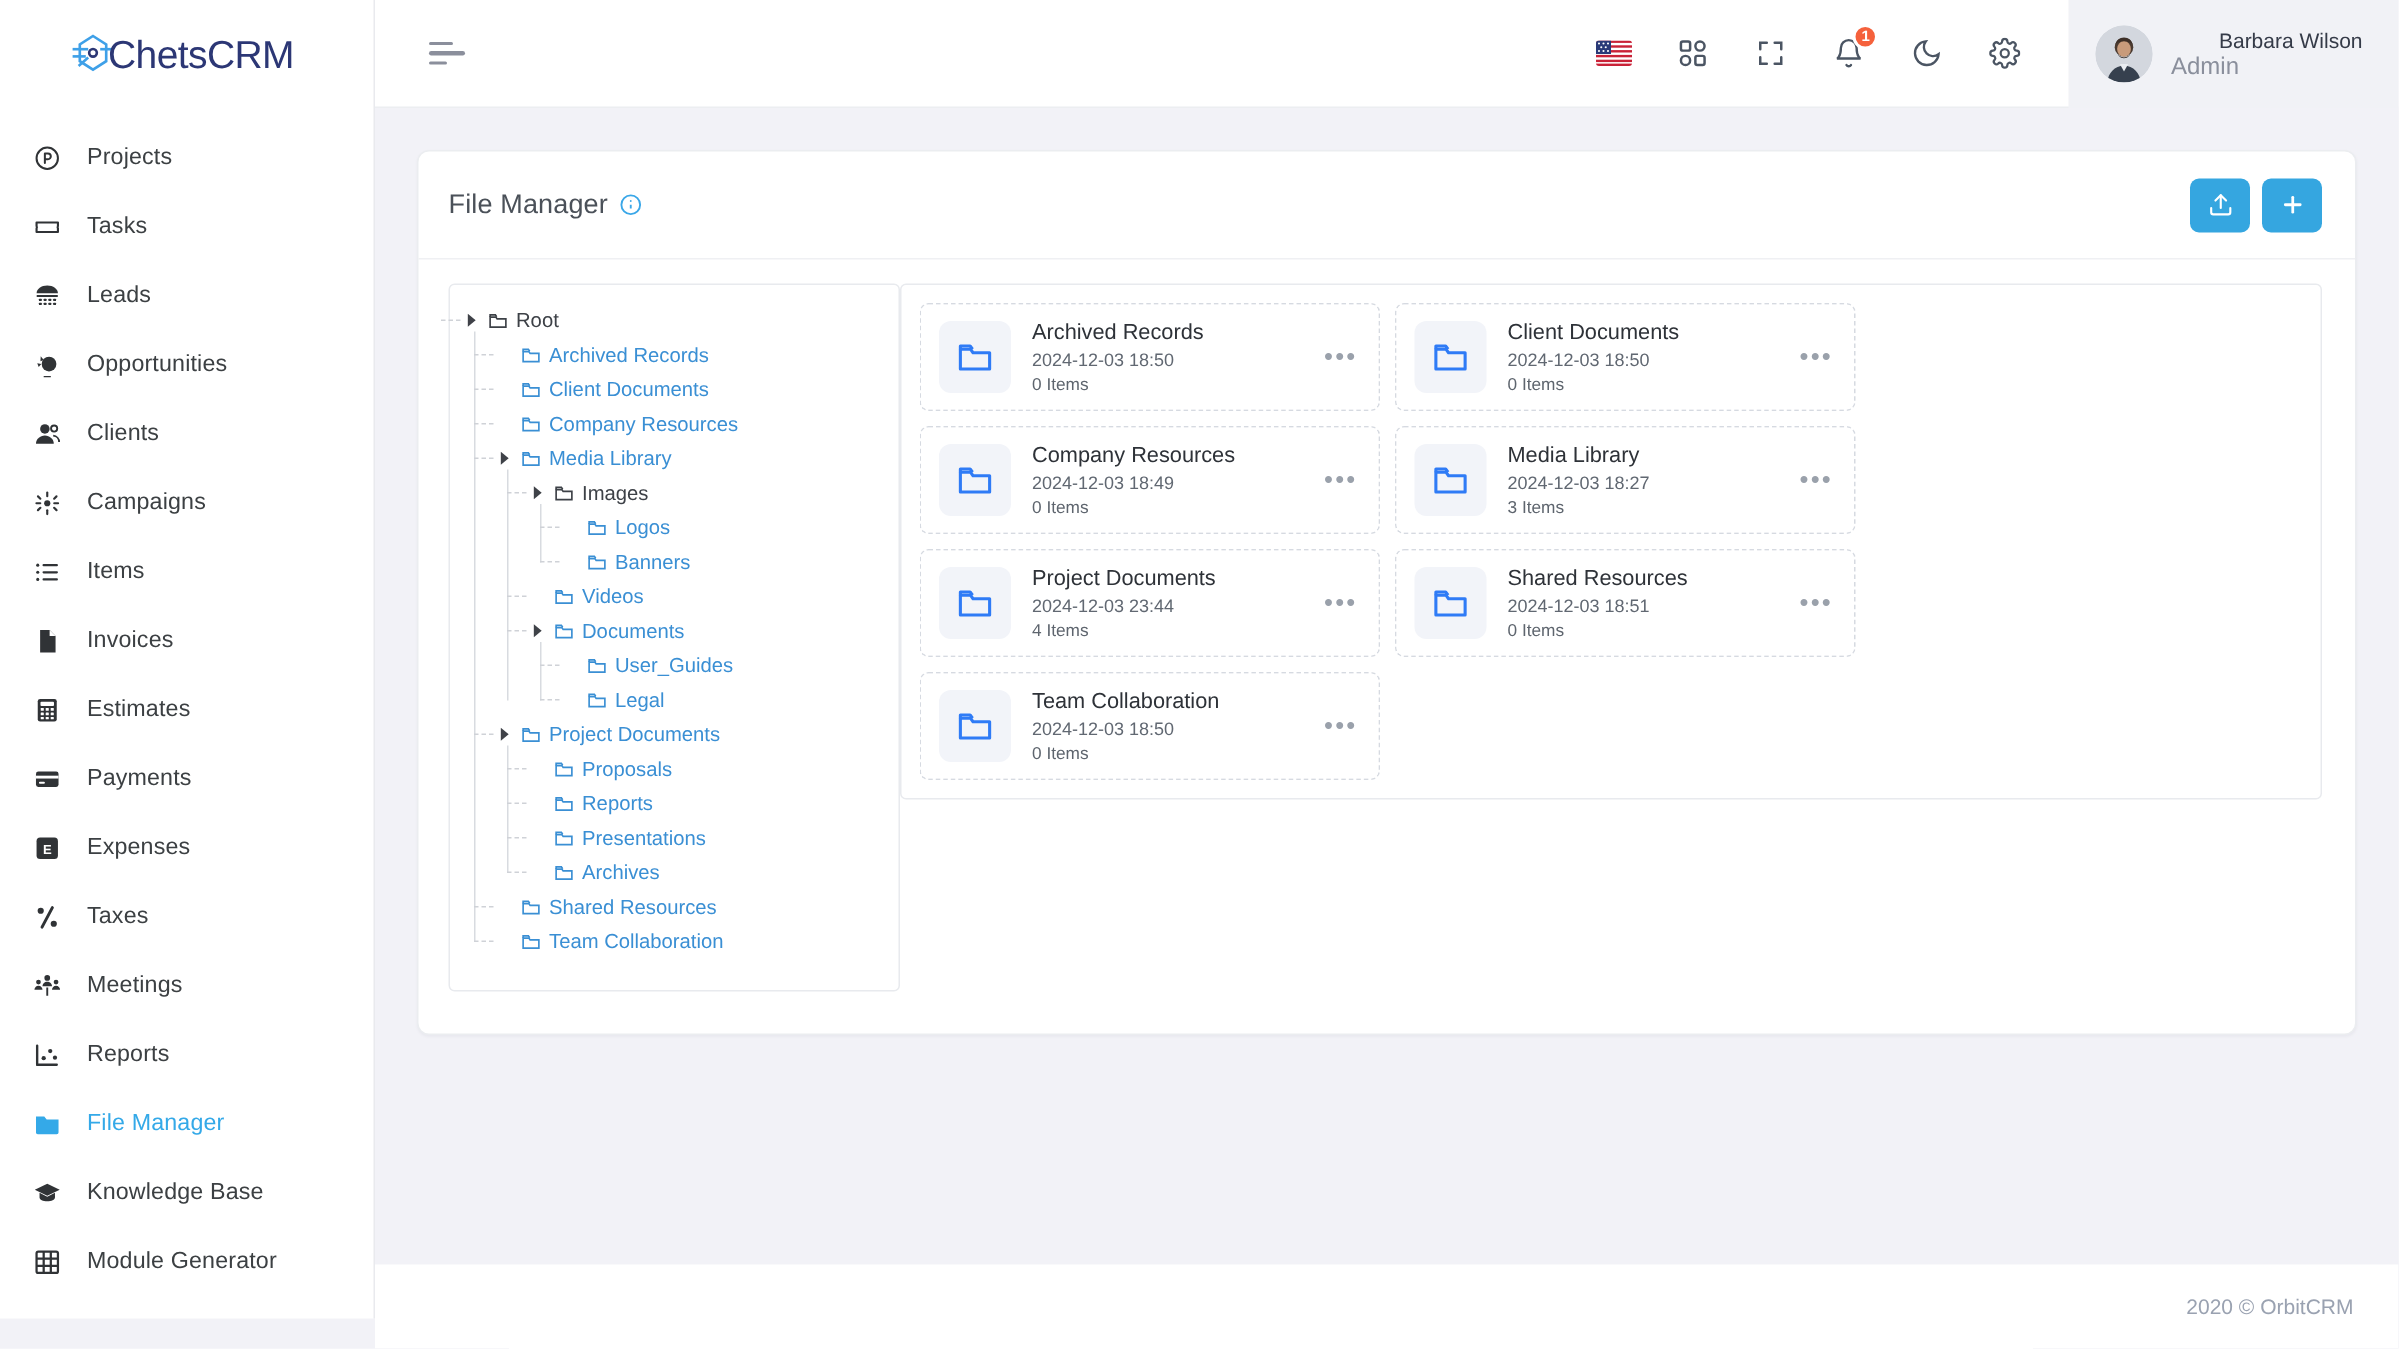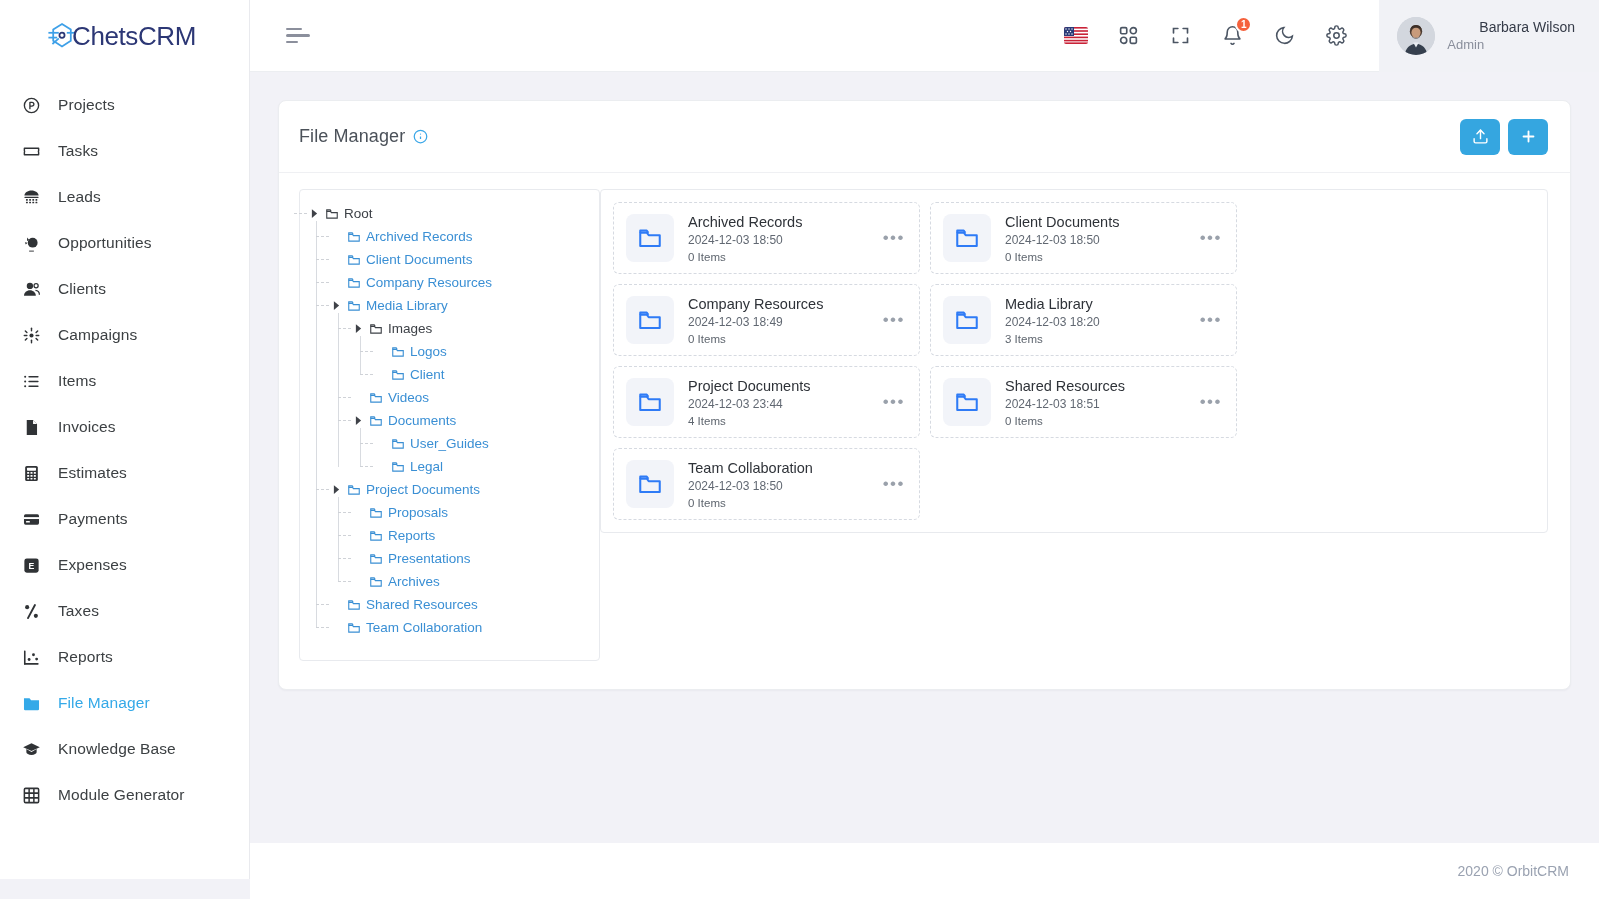--- a/index.html
+++ b/index.html
@@ -62,21 +62,21 @@
     display:flex; align-items:center; justify-content:center;
     border: 2px solid #fff;
   }
   .userbox {
     display:flex; align-items:center; gap: 12px;
     background:#f1f2f6; height: 72px; padding: 0 24px 0 18px;
     cursor:pointer; min-width: 205px;
   }
   .avatar { width: 38px; height: 38px; border-radius: 50%; overflow:hidden; flex:0 0 38px; background:#cfd3da; }
   .uname { font-size: 14px; color: #353b48; line-height: 18px; margin-left: 32px; }
-  .urole { font-size: 13px; color: #8a8f9c; line-height: 17px; }
+  .urole { font-size: 16px; color: #8a8f9c; line-height: 17px; }
 
   
   .content { flex:1; padding: 28px 28px 0 28px; overflow: hidden; }
   .card-panel {
     background:#fff; border-radius: 8px; border:1px solid #ebedf0;
     box-shadow: 0 1px 2px rgba(20,20,40,.04);
     padding: 0 0 28px 0;
   }
   .panel-head {
     height: 72px; display:flex; align-items:center; justify-content:space-between;
@@ -305,20 +305,34 @@
         </div>
         <div class="nav-item">
           <span class="ic">
             <svg width="19" height="19" viewBox="0 0 24 24" fill="currentColor">
               <circle cx="6.5" cy="6.5" r="2.6"></circle>
               <circle cx="17.5" cy="17.5" r="2.6"></circle>
               <rect x="10.8" y="1.6" width="2.4" height="21" rx="1.1" transform="rotate(28 12 12)"></rect>
             </svg>
           </span>
           <span class="lbl">Taxes</span>
+        </div>
+        <div class="nav-item">
+          <span class="ic">
+            <svg width="19" height="19" viewBox="0 0 24 24" fill="currentColor">
+              <circle cx="12" cy="5" r="2.4"></circle>
+              <path d="M8 12c0-2.2 1.8-3.8 4-3.8S16 9.8 16 12z"></path>
+              <circle cx="4.6" cy="8.5" r="2"></circle>
+              <path d="M1.2 15c0-2 1.5-3.4 3.4-3.4S8 13 8 15z"></path>
+              <circle cx="19.4" cy="8.5" r="2"></circle>
+              <path d="M16 15c0-2 1.5-3.4 3.4-3.4S22.8 13 22.8 15z"></path>
+              <path d="M11.2 13h1.6v7h-1.6z"></path>
+            </svg>
+          </span>
+          <span class="lbl">Meetings</span>
         </div>
         <div class="nav-item">
           <span class="ic">
             <svg width="19" height="19" viewBox="0 0 24 24" fill="currentColor">
               <rect x="2.5" y="3" width="2" height="18" rx=".9"></rect>
               <rect x="2.5" y="19" width="18.5" height="2" rx=".9"></rect>
               <circle cx="9" cy="14.5" r="1.8"></circle>
               <circle cx="14.5" cy="8.5" r="1.8"></circle>
               <circle cx="18.5" cy="14" r="1.8"></circle>
             </svg>
@@ -604,21 +618,21 @@
                                   <svg width="7" height="9" viewBox="0 0 8 10" fill="#3f4248">
                                     <path d="M1 0l6 5-6 5z"></path>
                                   </svg>
                                 </span>
                                 <span class="fold">
                                   <svg width="14" height="14" viewBox="0 0 24 24" fill="none" stroke="#3a8fd4" stroke-width="1.9">
                                     <path d="M3 7.5h6.5L11 9.6h10V19H3z"></path>
                                     <path d="M3 7.5V5h6l1.5 2.2"></path>
                                   </svg>
                                 </span>
-                                <span class="tlabel">Client</span>
+                                <span class="tlabel">Banners</span>
                               </div>
                             </div>
                           </div>
                         </div>
                         <div class="tnode">
                           <div class="trow">
                             <span class="caret empty">
                               <svg width="7" height="9" viewBox="0 0 8 10" fill="#3f4248">
                                 <path d="M1 0l6 5-6 5z"></path>
                               </svg>
@@ -848,21 +862,21 @@
                 </div>
                 <div class="fcard">
                   <span class="fthumb">
                     <svg width="26" height="26" viewBox="0 0 24 24" fill="none" stroke="#2f7bf6" stroke-width="1.9" stroke-linejoin="round">
                       <path d="M3 7.2h6.2l1.6 2.2H21V19.4H3z"></path>
                       <path d="M3 7.2V5.2h6l1.5 2"></path>
                     </svg>
                   </span>
                   <span class="fmeta">
                     <span class="fname" style="display:block">Media Library</span>
-                    <span class="fdate" style="display:block">2024-12-03 18:20</span>
+                    <span class="fdate" style="display:block">2024-12-03 18:27</span>
                     <span class="fitems" style="display:block">3 Items</span>
                   </span>
                   <span class="dots">•••</span>
                 </div>
                 <div class="fcard">
                   <span class="fthumb">
                     <svg width="26" height="26" viewBox="0 0 24 24" fill="none" stroke="#2f7bf6" stroke-width="1.9" stroke-linejoin="round">
                       <path d="M3 7.2h6.2l1.6 2.2H21V19.4H3z"></path>
                       <path d="M3 7.2V5.2h6l1.5 2"></path>
                     </svg>

